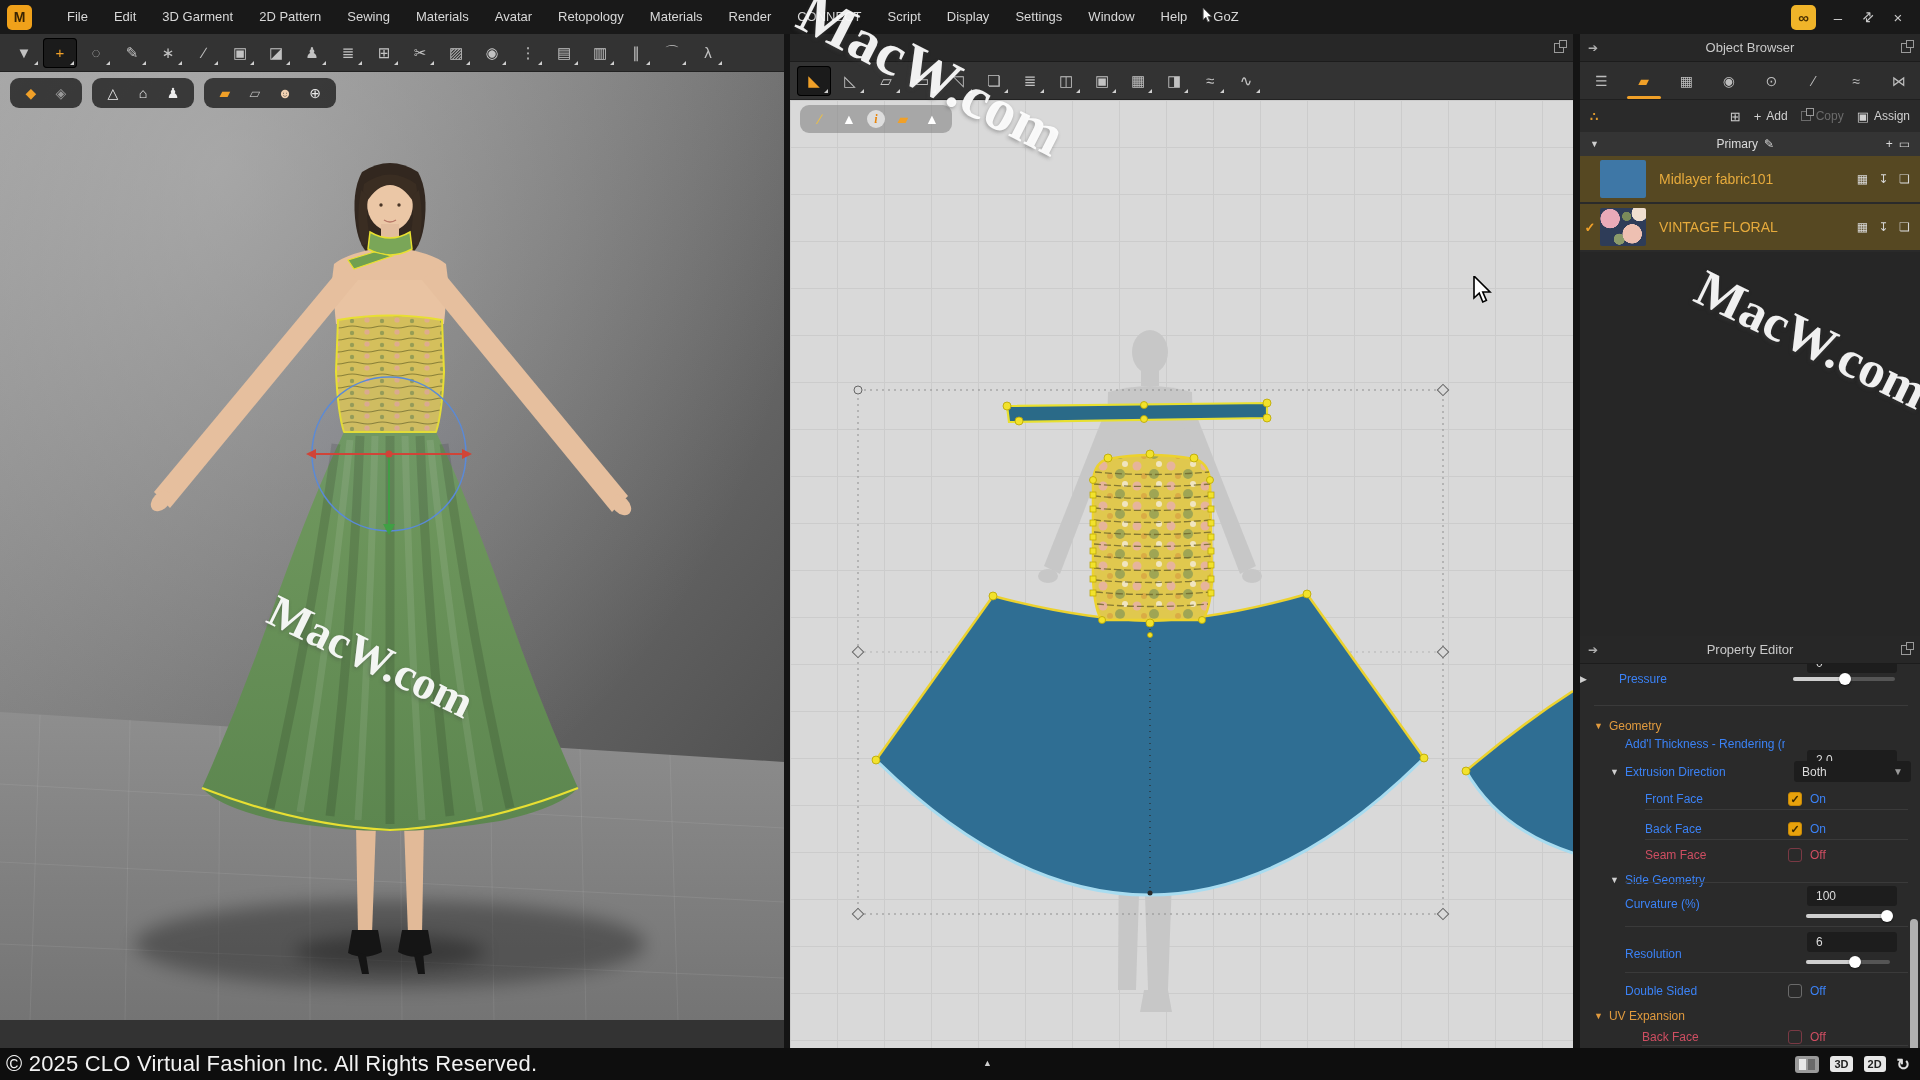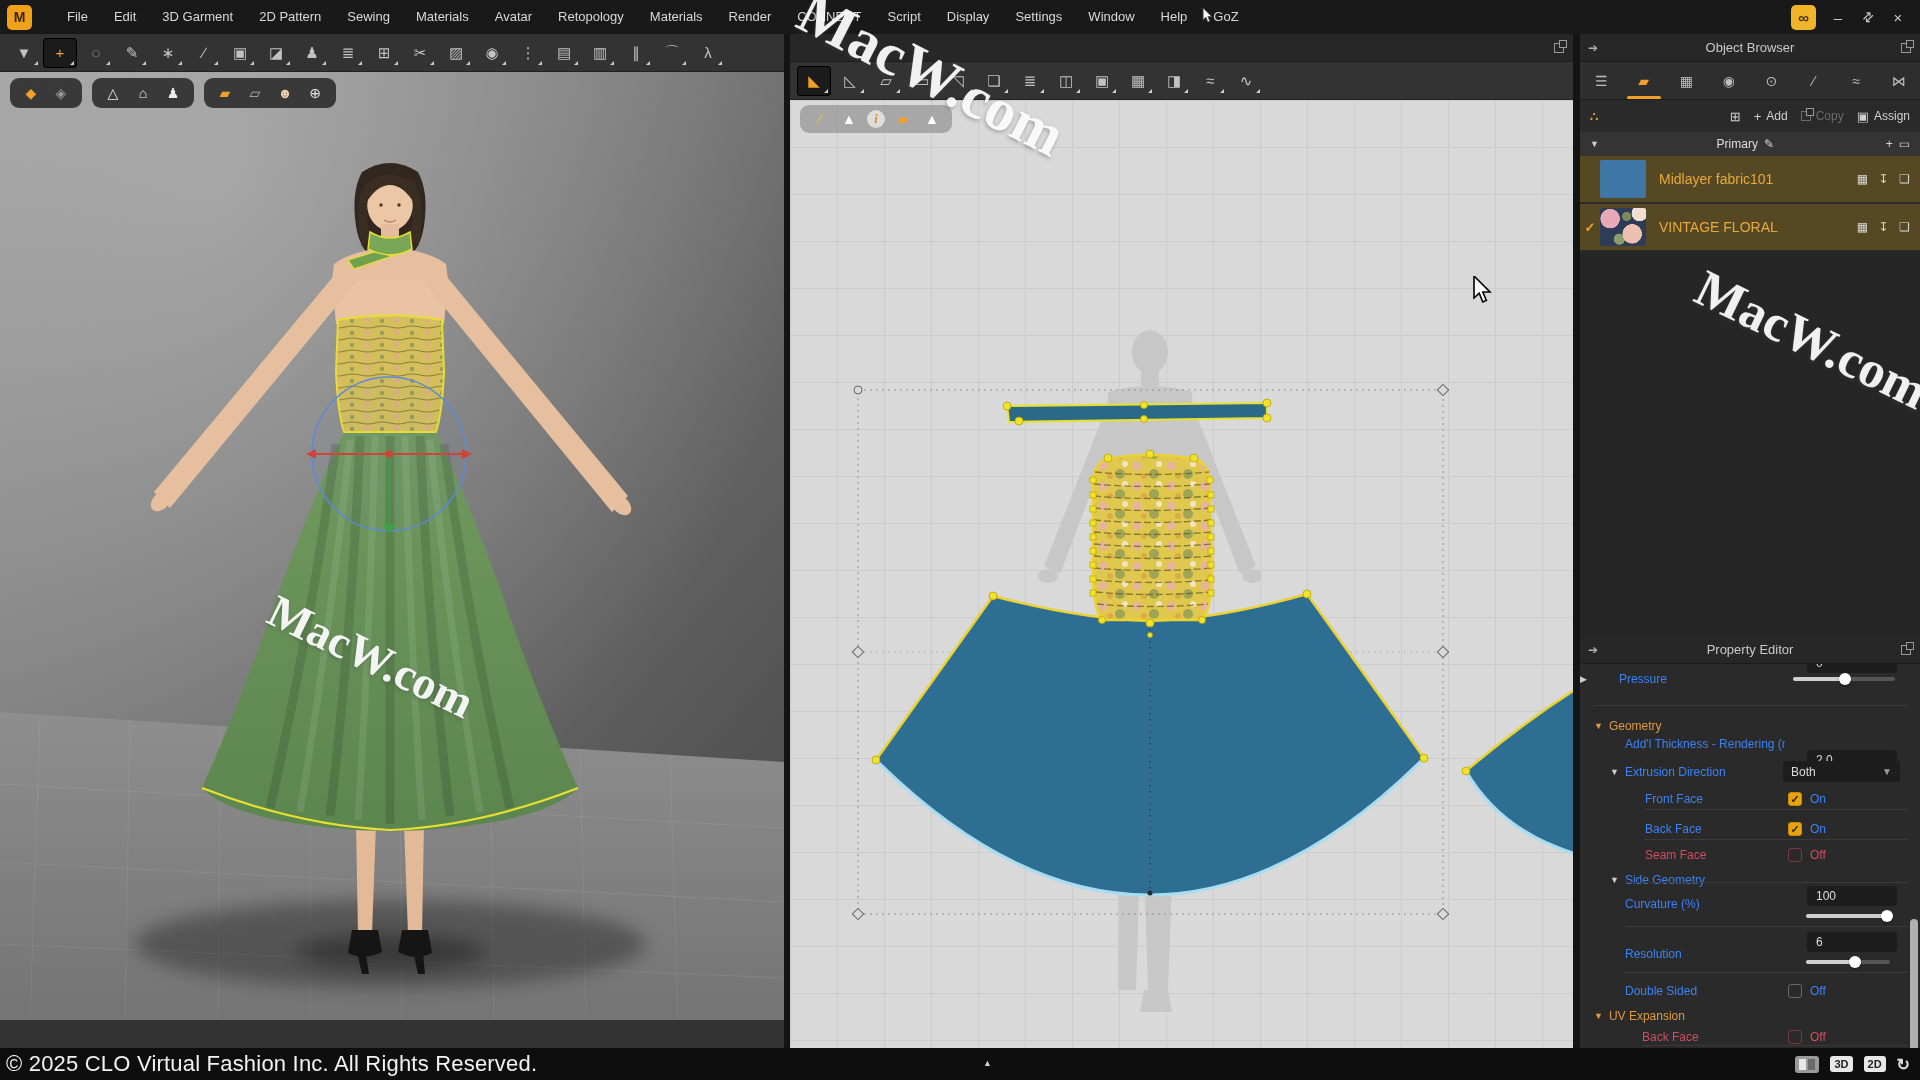--- a/index.html
+++ b/index.html
@@ -557,21 +557,21 @@
           <span class="plabel" style="margin-left:45px;width:160px">Add'l Thickness - Rendering (m</span>
         </div>
       <div class="field" style="left:227px;top:86px;width:90px">
           <span>2.0</span>
         </div>
 
       <div class="prow" style="top:96px">
           <span class="tri" style="margin-left:30px">▼</span>
           <span class="plabel">Extrusion Direction</span>
         </div>
-      <div class="dd" style="left:203px;top:97px;width:117px">
+      <div class="dd" style="left:214px;top:97px;width:117px">
           <span>Both</span>
           <span class="caret">▼</span>
         </div>
 
       <div class="prow" style="top:123px">
           <span class="plabel" style="margin-left:65px;flex:1">Front Face</span>
           <span style="position:absolute;left:208px;display:flex;align-items:center">
             <span class="cb on">✓</span>
             <span class="plabel">On</span>
           </span>

